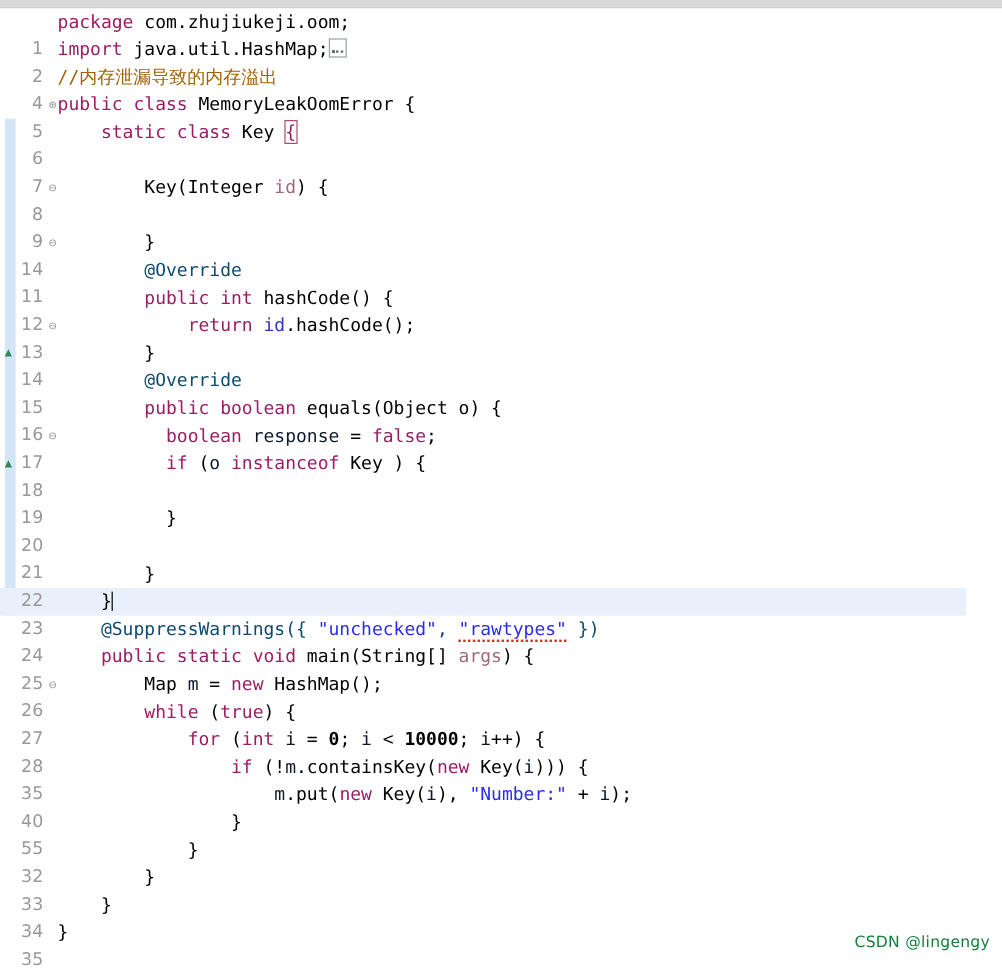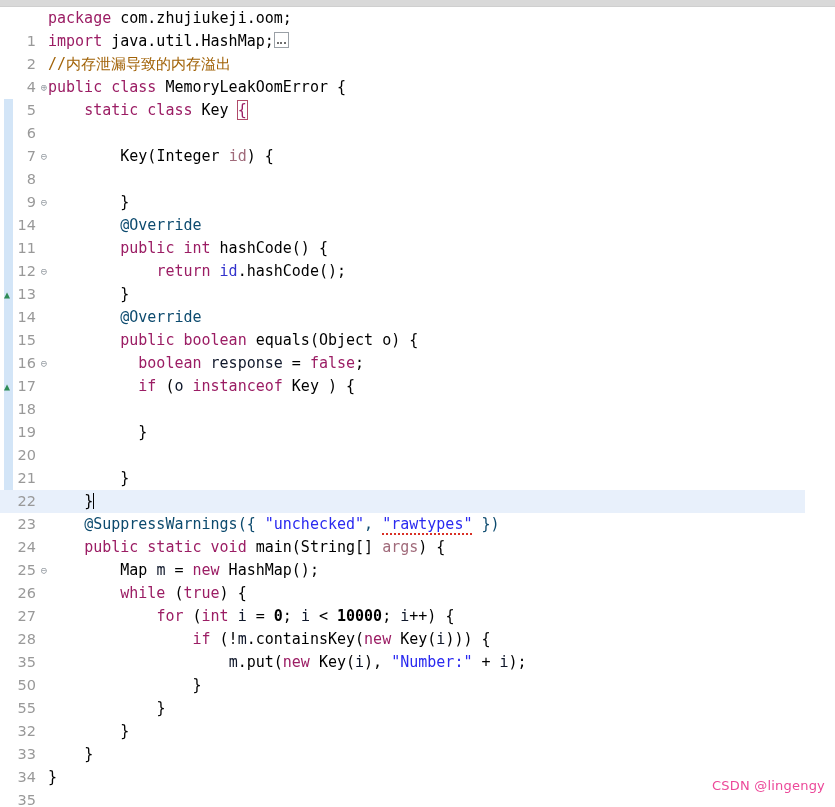--- a/index.html
+++ b/index.html
@@ -135,21 +135,21 @@
   .squiggle {
     border-bottom: 2px dotted #d93025;
     padding-bottom: 0px;
   }
 
   
   #watermark {
     position: absolute;
     right: 10px;
     bottom: 14px;
-    color: #ec4899;
+    color: #15803d;
     font-size: 13px;
     font-family: "DejaVu Sans", "Liberation Sans", sans-serif;
     letter-spacing: .2px;
   }
 </style>
 </head>
 <body>
 
 <div id="top-bar"></div>
 
@@ -297,21 +297,21 @@
     <span class="lineno">28</span>
     <span class="code">            <span class="kw">for</span> <span class="plain">(</span><span class="kw">int</span> <span class="local">i</span><span class="plain"> = </span><span class="num">0</span><span class="plain">; </span><span class="local">i</span><span class="plain"> &lt; </span><span class="num">10000</span><span class="plain">; </span><span class="local">i</span><span class="plain">++) </span><span class="plain">{</span></span>
   </div>
 
   <div class="row">
     <span class="lineno">35</span>
     <span class="code">                <span class="kw">if</span> <span class="plain">(!</span><span class="local">m</span><span class="plain">.containsKey(</span><span class="kw">new</span><span class="plain"> Key(</span><span class="local">i</span><span class="plain">))) </span><span class="plain">{</span></span>
   </div>
 
   <div class="row">
-    <span class="lineno">50</span>
+    <span class="lineno">40</span>
     <span class="code">                    <span class="local">m</span><span class="plain">.put(</span><span class="kw">new</span><span class="plain"> Key(</span><span class="local">i</span><span class="plain">), </span><span class="str">"Number:"</span><span class="plain"> + </span><span class="local">i</span><span class="plain">);</span></span>
   </div>
 
   <div class="row">
     <span class="lineno">55</span>
     <span class="code">                <span class="plain">}</span></span>
   </div>
 
   <div class="row">
     <span class="lineno">32</span>

